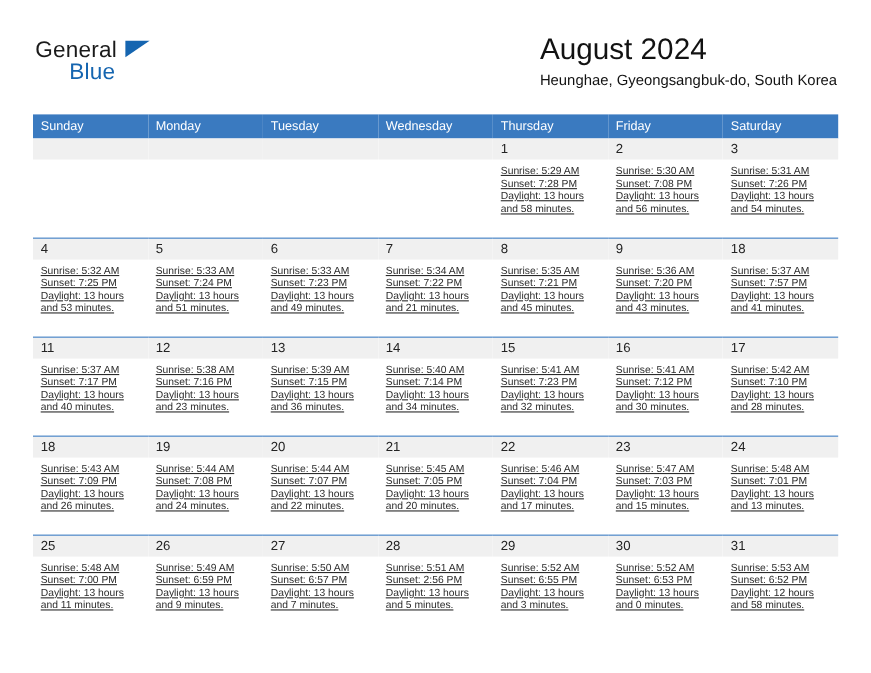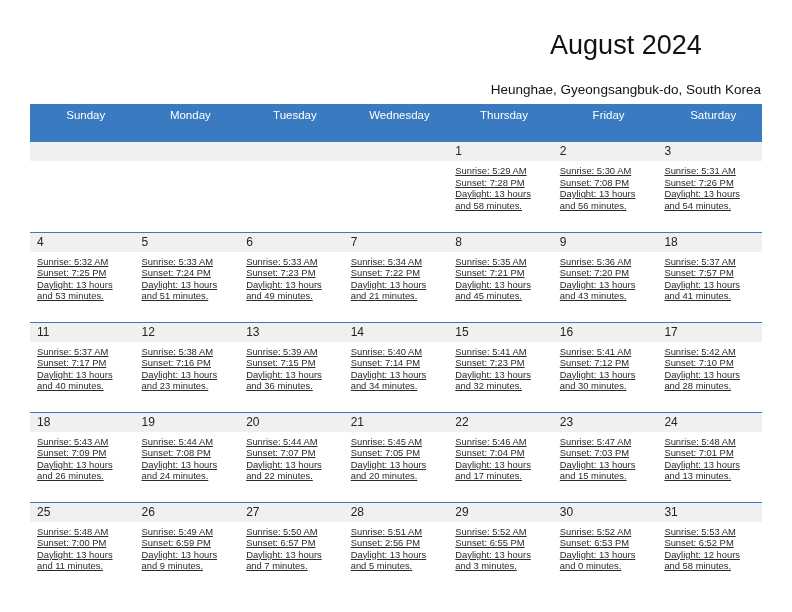--- a/index.html
+++ b/index.html
@@ -57,54 +57,54 @@
     width: 0; height: 0;
     border-left: 22px solid #1565b0;
     border-bottom: 15px solid transparent;
     border-top: 0 solid transparent;
   }
 
   .title-wrap {
     position: absolute;
     right: 31px;
     top: 29px;
-    text-align: center;
+    text-align: left;
   }
   .cal-title {
     font-size: 27px;
     color: #121212;
     line-height: 32px;
     white-space: nowrap;
     font-weight: normal;
     margin: 0;
   }
   .cal-subtitle {
     font-size: 13.5px;
     color: #121212;
     line-height: 18px;
-    margin-top: 20px;
+    margin-top: 3px;
     white-space: nowrap;
   }
 
   
   .calendar {
     position: absolute;
     left: 30px;
     top: 104px;
     width: 732px;
     border-collapse: collapse;
     table-layout: fixed;
   }
   .calendar th {
     background: #3a7ac0;
     color: #ffffff;
     font-size: 11.5px;
     font-weight: normal;
-    text-align: center;
-    padding: 5px 0 21px 7px;
+    text-align: left;
+    padding: 5px 0 5px 7px;
     height: 22px;
     border: none;
   }
   .calendar td {
     width: 104.57px;
     height: 90px;
     vertical-align: top;
     padding: 0;
     border: none;
     border-top: 1px solid #3a7ac0;
@@ -134,20 +134,25 @@
   }
   .detail div { white-space: nowrap; }
 </style>
 </head>
 <body>
 
 <div id="page">
 
   <div class="header">
 
+    <div class="logo-block">
+      <span class="logo-general">General</span>
+      <span class="logo-triangle"></span>
+      <span class="logo-blue">Blue</span>
+    </div>
 
     <div class="title-wrap">
       <h1 class="cal-title">August 2024</h1>
       <div class="cal-subtitle">Heunghae, Gyeongsangbuk-do, South Korea</div>
     </div>
 
   </div>
 
   <table class="calendar">
     <thead>

